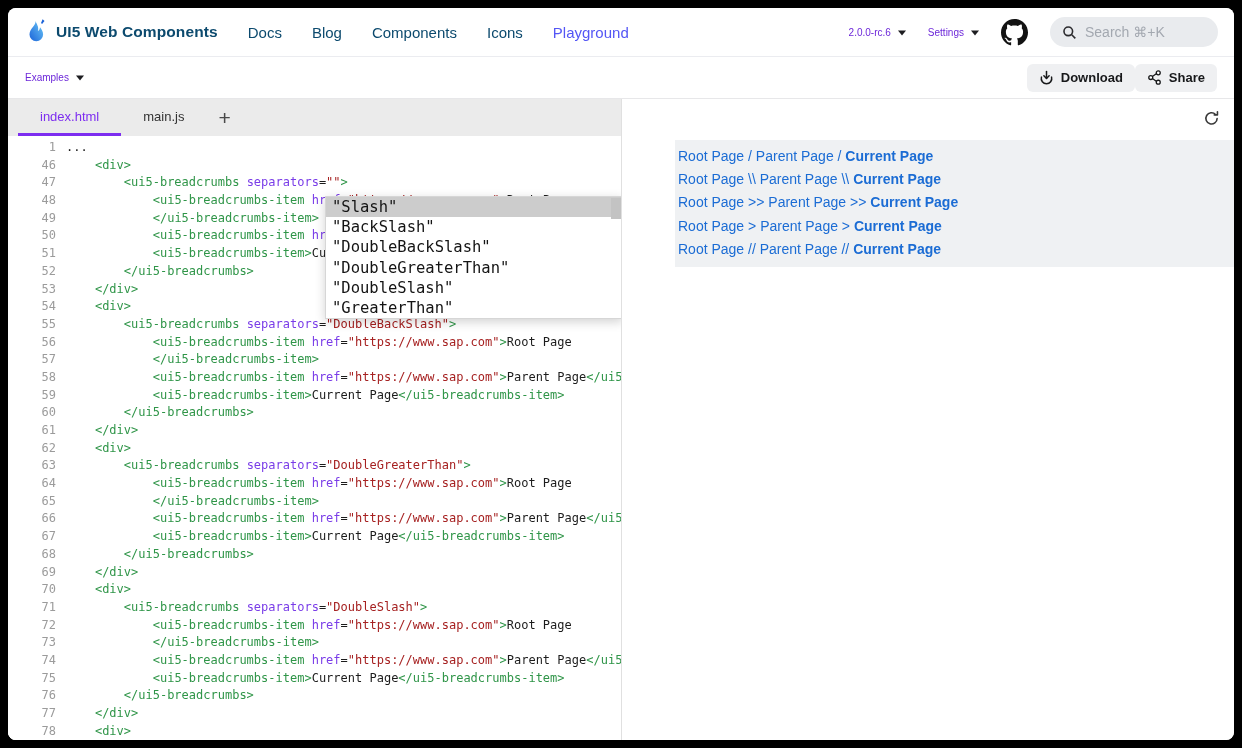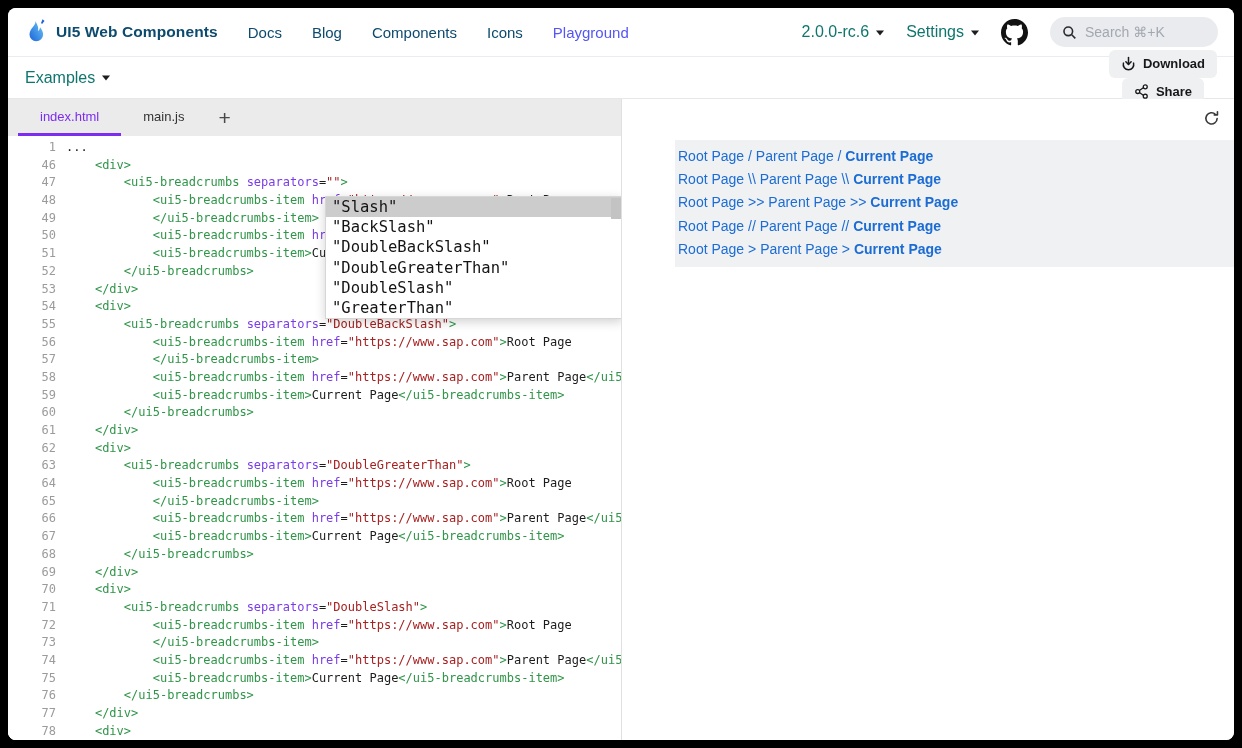--- a/index.html
+++ b/index.html
@@ -11,29 +11,29 @@
   .app{position:absolute;left:8px;top:8px;width:1226px;height:732px;background:#fff;border-radius:8px;overflow:hidden;display:flex;flex-direction:column;}
 
   
   .navbar{height:49px;flex:0 0 49px;display:flex;align-items:center;padding:0 16px;border-bottom:1px solid #ebecf0;background:#fff;}
   .logo{display:inline-flex;width:24px;height:28px;}
   .brand{font-weight:700;font-size:15.5px;color:#0c4a6e;margin-left:8px;letter-spacing:.1px;}
   .navlinks{display:flex;align-items:center;gap:30px;margin-left:30px;}
   .nav-link{font-size:15px;color:#0c4a6e;text-decoration:none;cursor:pointer;}
   .nav-link.active{color:var(--nav-active);}
   .nav-right{margin-left:auto;display:flex;align-items:center;gap:22px;}
-  .menu-label{display:inline-flex;align-items:center;font-size:16px;color:#0f766e;cursor:pointer;}
+  .menu-label{display:inline-flex;align-items:center;font-size:10px;color:#6d28d9;cursor:pointer;}
   .caret{width:0;height:0;border:4px solid transparent;border-top:5px solid #1d1d20;margin-left:7px;transform:translateY(2.5px);}
   .gh{display:inline-flex;width:27px;height:27px;cursor:pointer;}
   .search{display:flex;align-items:center;width:168px;height:30px;border-radius:15px;background:#e9ebee;padding:0 12px;gap:8px;cursor:text;}
   .search .ph{font-size:14px;color:#a3a8b0;}
 
   
   .toolbar{height:42px;flex:0 0 42px;display:flex;align-items:center;padding:0 17px;border-bottom:1px solid #e7e7e9;background:#fff;}
-  .toolbar-right{margin-left:auto;display:flex;align-items:center;gap:0;flex-direction:column;}
+  .toolbar-right{margin-left:auto;display:flex;align-items:flex-start;gap:0;}
   .tbtn{display:inline-flex;align-items:center;gap:7px;height:28px;padding:0 12px;border:none;border-radius:6px;background:#eff0f2;font-family:"Liberation Sans",sans-serif;font-size:13px;font-weight:700;color:#17181a;cursor:pointer;}
 
   
   .main{flex:1;display:flex;min-height:0;gap:48px;}
   .editor{width:614px;flex:0 0 614px;border-right:1px solid #e0e0e0;display:flex;flex-direction:column;background:#fff;min-height:0;}
   .tabbar{height:37px;flex:0 0 37px;background:#ebebeb;display:flex;align-items:stretch;padding-left:10px;}
   .tab{display:flex;align-items:center;padding:0 22px;font-size:13px;color:#333;border-bottom:3px solid transparent;cursor:pointer;}
   .tab.active{color:var(--accent);border-bottom-color:var(--accent);}
   .plus{display:flex;align-items:center;padding:0 10px;font-size:21px;color:#4a4a4a;cursor:pointer;margin-left:2px;}
 
@@ -200,19 +200,19 @@
       <span class="refresh">
         <svg viewBox="0 0 16 16" width="17" height="17" fill="none" stroke="#3a3a3a" stroke-width="1.5" stroke-linecap="round" stroke-linejoin="round">
             <path d="M13.3 8A5.3 5.3 0 1 1 11.8 4.2"></path>
             <path d="M13.6 1.6v3h-3"></path>
           </svg>
       </span>
       <div class="canvas" id="bc">
           <div class="bc-row"><a class="bc-link">Root Page</a><span class="bc-sep"> / </span><a class="bc-link">Parent Page</a><span class="bc-sep"> / </span><b class="bc-current">Current Page</b></div>
           <div class="bc-row"><a class="bc-link">Root Page</a><span class="bc-sep"> \\ </span><a class="bc-link">Parent Page</a><span class="bc-sep"> \\ </span><b class="bc-current">Current Page</b></div>
           <div class="bc-row"><a class="bc-link">Root Page</a><span class="bc-sep"> &gt;&gt; </span><a class="bc-link">Parent Page</a><span class="bc-sep"> &gt;&gt; </span><b class="bc-current">Current Page</b></div>
+          <div class="bc-row"><a class="bc-link">Root Page</a><span class="bc-sep"> &gt; </span><a class="bc-link">Parent Page</a><span class="bc-sep"> &gt; </span><b class="bc-current">Current Page</b></div>
           <div class="bc-row"><a class="bc-link">Root Page</a><span class="bc-sep"> // </span><a class="bc-link">Parent Page</a><span class="bc-sep"> // </span><b class="bc-current">Current Page</b></div>
-          <div class="bc-row"><a class="bc-link">Root Page</a><span class="bc-sep"> &gt; </span><a class="bc-link">Parent Page</a><span class="bc-sep"> &gt; </span><b class="bc-current">Current Page</b></div>
         </div>
     </section>
 
   </div>
 </div>
 
 </body></html>

